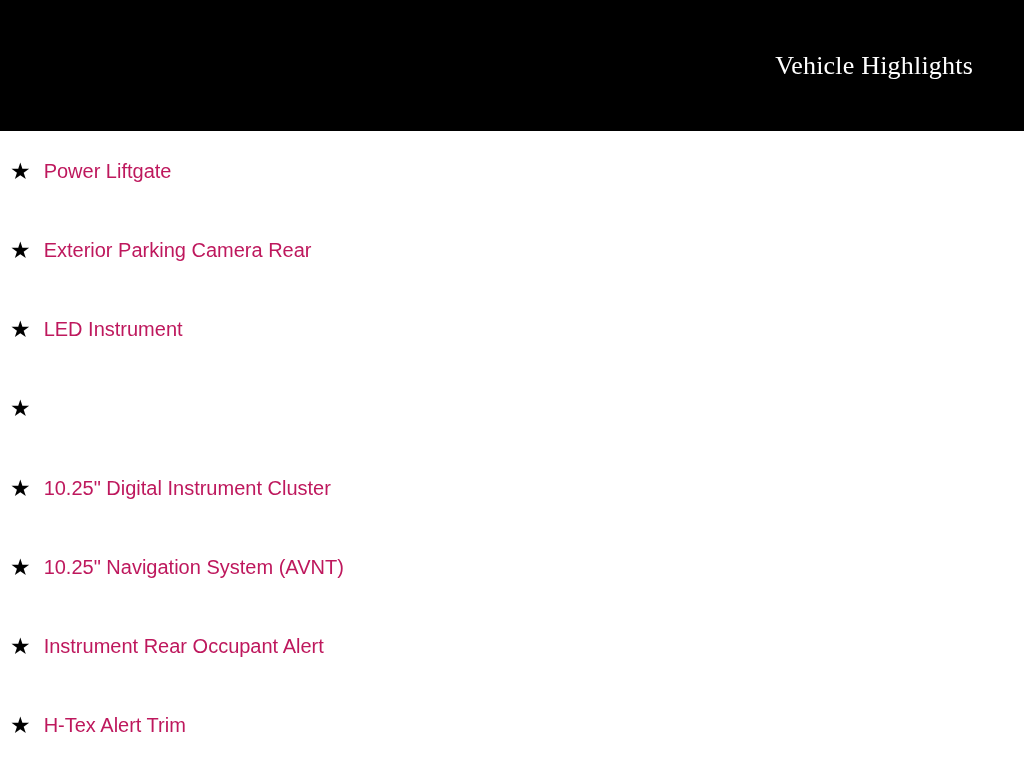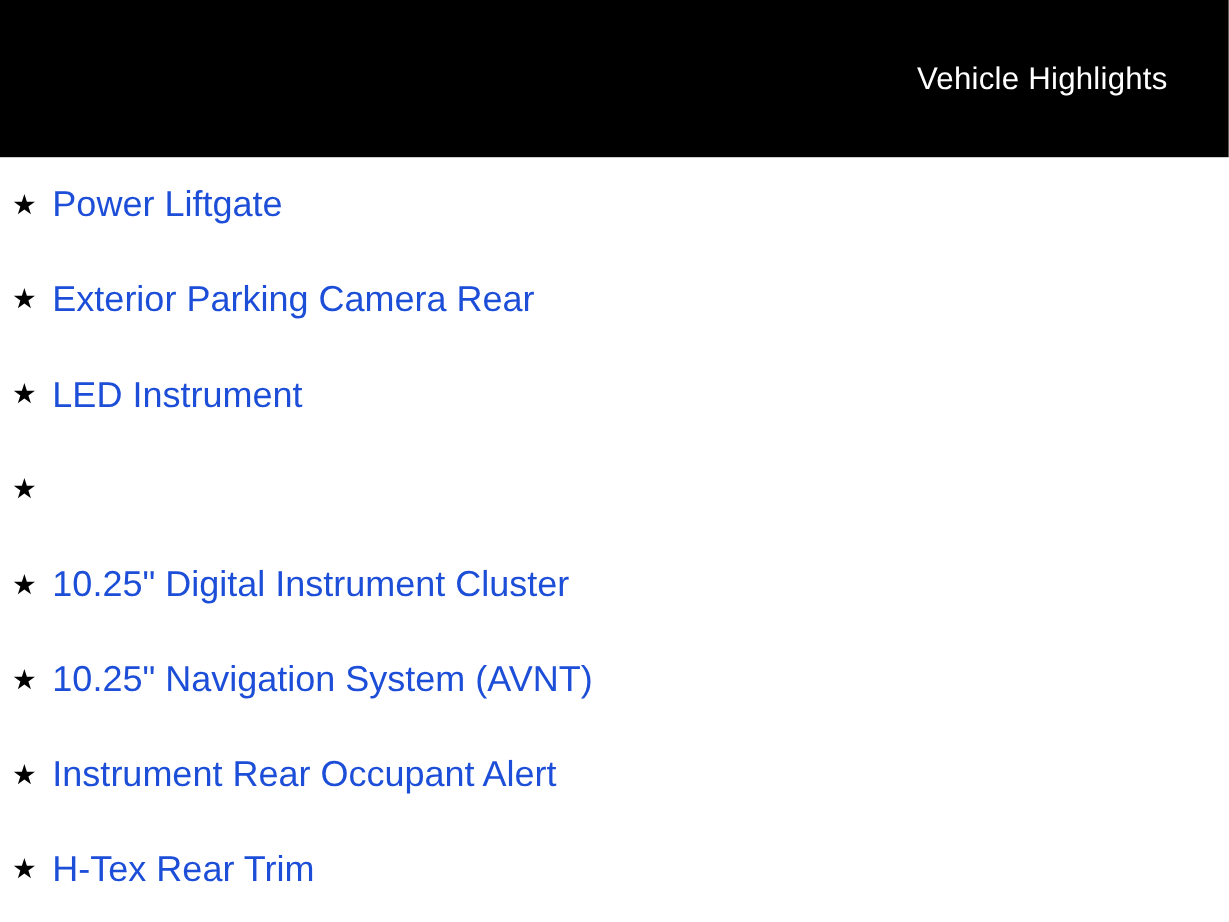--- a/index.html
+++ b/index.html
@@ -21,20 +21,21 @@
   .header-title {
     position: absolute;
     right: 51px;
     top: 50%;
     transform: translateY(-50%);
     color: #ffffff;
     font-size: 26px;
     font-weight: 400;
     letter-spacing: 0.2px;
     white-space: nowrap;
+    font-family: Liberation Serif, serif;
   }
   .highlights-list {
     margin: 0;
     padding: 1px 0 0 0;
     list-style: none;
   }
   .highlight-row {
     height: 79.15px;
     display: flex;
     align-items: center;
@@ -42,23 +43,23 @@
     color: #000000;
   }
   .star {
     font-family: "DejaVu Sans", sans-serif;
     font-size: 23px;
     line-height: 1;
     margin-right: 13px;
     color: #000000;
   }
   .row-label {
-    font-size: 30px;
+    font-size: 20px;
     line-height: 1.15;
-    color: #1d4ed8;
+    color: #be185d;
     white-space: nowrap;
   }
 </style>
 </head>
 <body>
 
 <header class="header-bar">
   <div class="header-title">Vehicle Highlights</div>
 </header>
 
@@ -86,16 +87,16 @@
     <li class="highlight-row">
       <span class="star">★</span>
       <span class="row-label">10.25" Navigation System (AVNT)</span>
     </li>
     <li class="highlight-row">
       <span class="star">★</span>
       <span class="row-label">Instrument Rear Occupant Alert</span>
     </li>
     <li class="highlight-row">
       <span class="star">★</span>
-      <span class="row-label">H-Tex Rear Trim</span>
+      <span class="row-label">H-Tex Alert Trim</span>
     </li>
   </ul>
 </main>
 
 </body></html>

